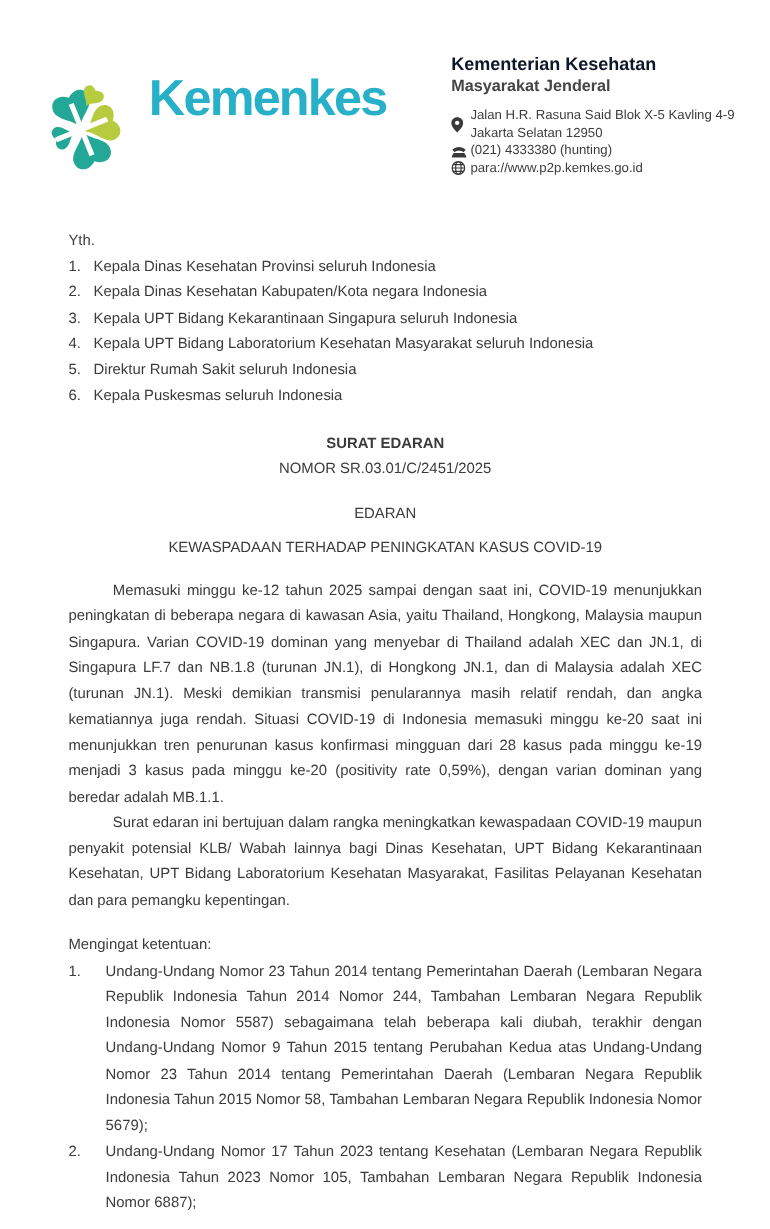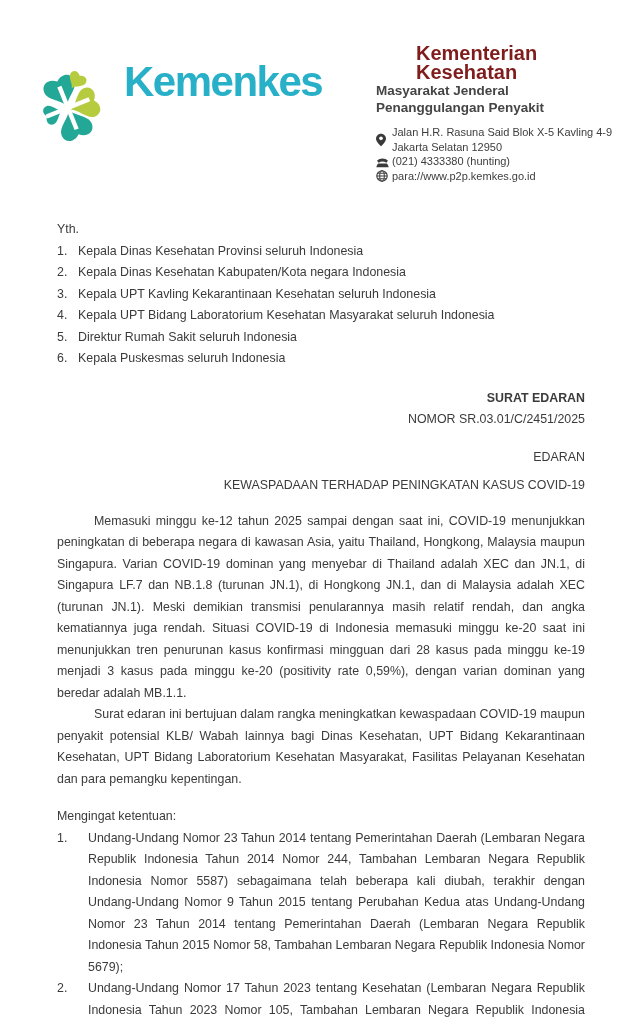--- a/index.html
+++ b/index.html
@@ -22,35 +22,35 @@
   }
   .brand { display: flex; align-items: flex-start; gap: 8px; margin-top: 14px; }
   .brand svg.flower { width: 96px; height: 96px; flex-shrink: 0; }
   .wordmark {
     font-size: 42px;
     font-weight: bold;
     color: #27b0c8;
     letter-spacing: -1.5px;
   }
   .org-block { width: 252px; }
-  .ministry { color: #7f1d1d; font-weight: bold; font-size: 20px; line-height: 19px; margin-left: 40px; }
+  .ministry { color: #0f172a; font-weight: bold; font-size: 15px; line-height: 19px; }
   .directorate { font-weight: bold; color: #454545; font-size: 13.5px; line-height: 17px; }
   .contact { margin-top: 9px; font-size: 11px; color: #3d3d3d; }
   .c-row { display: flex; align-items: center; line-height: 14.5px; }
   .c-ico { width: 16px; flex-shrink: 0; display: flex; justify-content: flex-start; padding-top: 1px; }
   .c-txt { flex: 1; }
 
   
   .content { padding: 0 57px; font-size: 12.4px; line-height: 21.5px; }
 
   .recipients { margin-top: 36px; }
   .r-item { display: flex; }
   .r-num { width: 21px; flex-shrink: 0; }
 
-  .titleblock { text-align: right; margin-top: 18px; }
+  .titleblock { text-align: center; margin-top: 18px; }
   .tb-type { font-weight: bold; }
   .tb-about { margin-top: 16px; }
   .tb-subject { margin-top: 7px; }
 
   .para {
     text-align: justify;
     text-indent: 37px;
   }
   .para.first { margin-top: 14px; }
 
@@ -89,21 +89,20 @@
           <rect x="47.7" y="28" width="4.6" height="48" fill="#ffffff"></rect>
           <rect x="26" y="49.7" width="48" height="4.6" fill="#ffffff"></rect>
         </g>
       </svg>
       <span class="wordmark">Kemenkes</span>
     </div>
 
     <div class="org-block">
       <div class="ministry">Kementerian Kesehatan</div>
       <div class="directorate">Masyarakat Jenderal</div>
-      <div class="directorate">Penanggulangan Penyakit</div>
 
       <div class="contact">
         <div class="c-row">
           <span class="c-ico">
             <svg width="10" height="14" viewBox="0 0 11 14" aria-hidden="true">
               <path d="M5.5 0C2.5 0 0 2.4 0 5.4 0 9.4 5.5 14 5.5 14S11 9.4 11 5.4C11 2.4 8.5 0 5.5 0Z" fill="#3a3a3a"></path>
               <circle cx="5.5" cy="5.2" r="2" fill="#ffffff"></circle>
             </svg>
           </span>
           <span class="c-txt">
@@ -143,21 +142,21 @@
       <div class="r-item">
         <span class="r-num">1.</span>
         <span>Kepala Dinas Kesehatan Provinsi seluruh Indonesia</span>
       </div>
       <div class="r-item">
         <span class="r-num">2.</span>
         <span>Kepala Dinas Kesehatan Kabupaten/Kota negara Indonesia</span>
       </div>
       <div class="r-item">
         <span class="r-num">3.</span>
-        <span>Kepala UPT Kavling Kekarantinaan Kesehatan seluruh Indonesia</span>
+        <span>Kepala UPT Bidang Kekarantinaan Singapura seluruh Indonesia</span>
       </div>
       <div class="r-item">
         <span class="r-num">4.</span>
         <span>Kepala UPT Bidang Laboratorium Kesehatan Masyarakat seluruh Indonesia</span>
       </div>
       <div class="r-item">
         <span class="r-num">5.</span>
         <span>Direktur Rumah Sakit seluruh Indonesia</span>
       </div>
       <div class="r-item">

